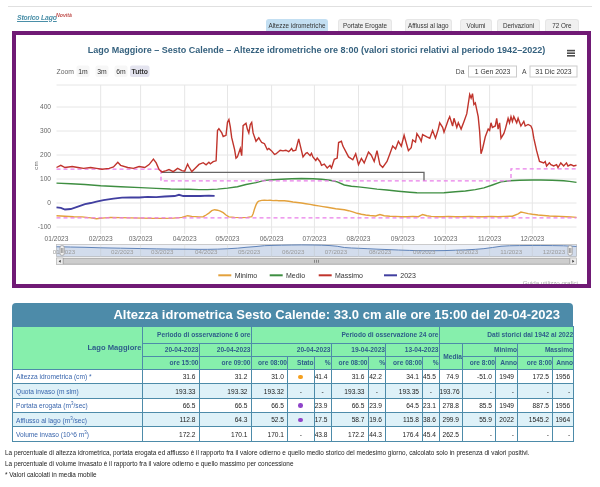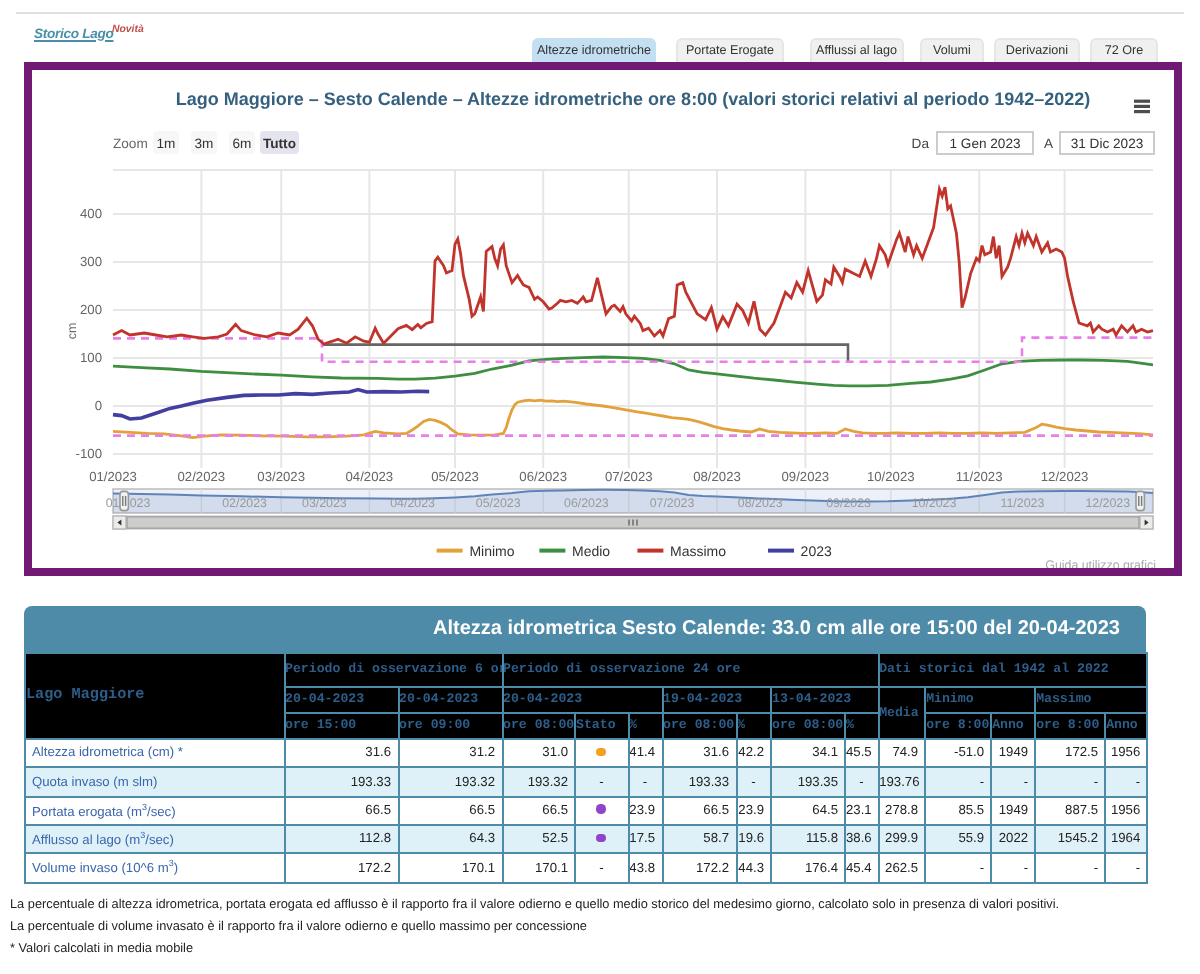--- a/index.html
+++ b/index.html
@@ -1,16 +1,16 @@
 <!DOCTYPE html>
 <html><head><meta charset="utf-8"><style>
 *{margin:0;padding:0;}
 body{width:600px;height:487px;background:#fff;font-family:"Liberation Sans",sans-serif;position:relative;overflow:hidden;}
 td{border:1px solid #4d8ba9;overflow:hidden;white-space:nowrap;}
-td.hd{background:#000000;color:#2e5d8a;font-weight:bold;text-align:left;font-family:Liberation Mono, monospace;}
+td.hd{background:#86efac;color:#2e5d8a;font-weight:bold;text-align:right;}
 td.lbl{color:#3a66ad;text-align:left;padding-left:3px;background:inherit;}
 td.num{color:#222;text-align:right;padding-right:3px;}
 td.ctr{color:#222;text-align:center;}
 sup{font-size:4.5px;vertical-align:super;}
 </style></head>
 <body>
 <div style="position:absolute;left:8px;top:6px;width:584px;border-top:1px solid #e0e0e0;"></div>
 <div style="position:absolute;left:17px;top:13.5px;font-size:6.8px;font-style:italic;font-weight:bold;letter-spacing:-0.15px;color:#4a8fa8;text-decoration:underline;">Storico Lago</div>
 <div style="position:absolute;left:56px;top:11.5px;font-size:5.2px;font-style:italic;font-weight:bold;color:#c0504d;">Novità</div>
 <div style="position:absolute;left:266px;top:18.5px;width:62px;height:12.5px;background:#c3dff2;border:1px solid #c3dff2;border-bottom:none;border-radius:3px 3px 0 0;box-sizing:border-box;font-size:6.3px;color:#333;text-align:center;line-height:11.5px;white-space:nowrap;">Altezze idrometriche</div>
@@ -140,21 +140,21 @@
 <text x="270.0" y="242.8">Medio</text>
 <line x1="302.7" y1="240.3" x2="315.7" y2="240.3" stroke="#c0342c" stroke-width="2"></line>
 <text x="319.0" y="242.8">Massimo</text>
 <line x1="368.0" y1="240.3" x2="381.0" y2="240.3" stroke="#413fa0" stroke-width="2"></line>
 <text x="384.3" y="242.8">2023</text>
 </g>
 <text x="562.0" y="249.5" text-anchor="end" font-size="6.2" fill="#aaa">Guida utilizzo grafici</text>
 </svg>
 </div>
 <div style="position:absolute;left:12px;top:302.5px;width:561px;">
-<div style="height:23px;background:#4d8ba9;border-radius:4px 4px 0 0;color:#fff;font-weight:bold;font-size:10px;line-height:23px;text-align:right;padding-right:13px;box-sizing:border-box;">Altezza idrometrica Sesto Calende: 33.0 cm alle ore 15:00 del 20-04-2023</div>
+<div style="height:23px;background:#4d8ba9;border-radius:4px 4px 0 0;color:#fff;font-weight:bold;font-size:13px;line-height:23px;text-align:right;padding-right:13px;box-sizing:border-box;">Altezza idrometrica Sesto Calende: 33.0 cm alle ore 15:00 del 20-04-2023</div>
 <table style="border-collapse:collapse;table-layout:fixed;width:561px;font-family:'Liberation Sans',sans-serif;font-size:6.6px;">
 <colgroup>
         <col style="width:129.5px">
         <col style="width:57px">
         <col style="width:52px">
         <col style="width:36.5px">
         <col style="width:26.5px">
         <col style="width:17px">
         <col style="width:37px">
         <col style="width:17.5px">

